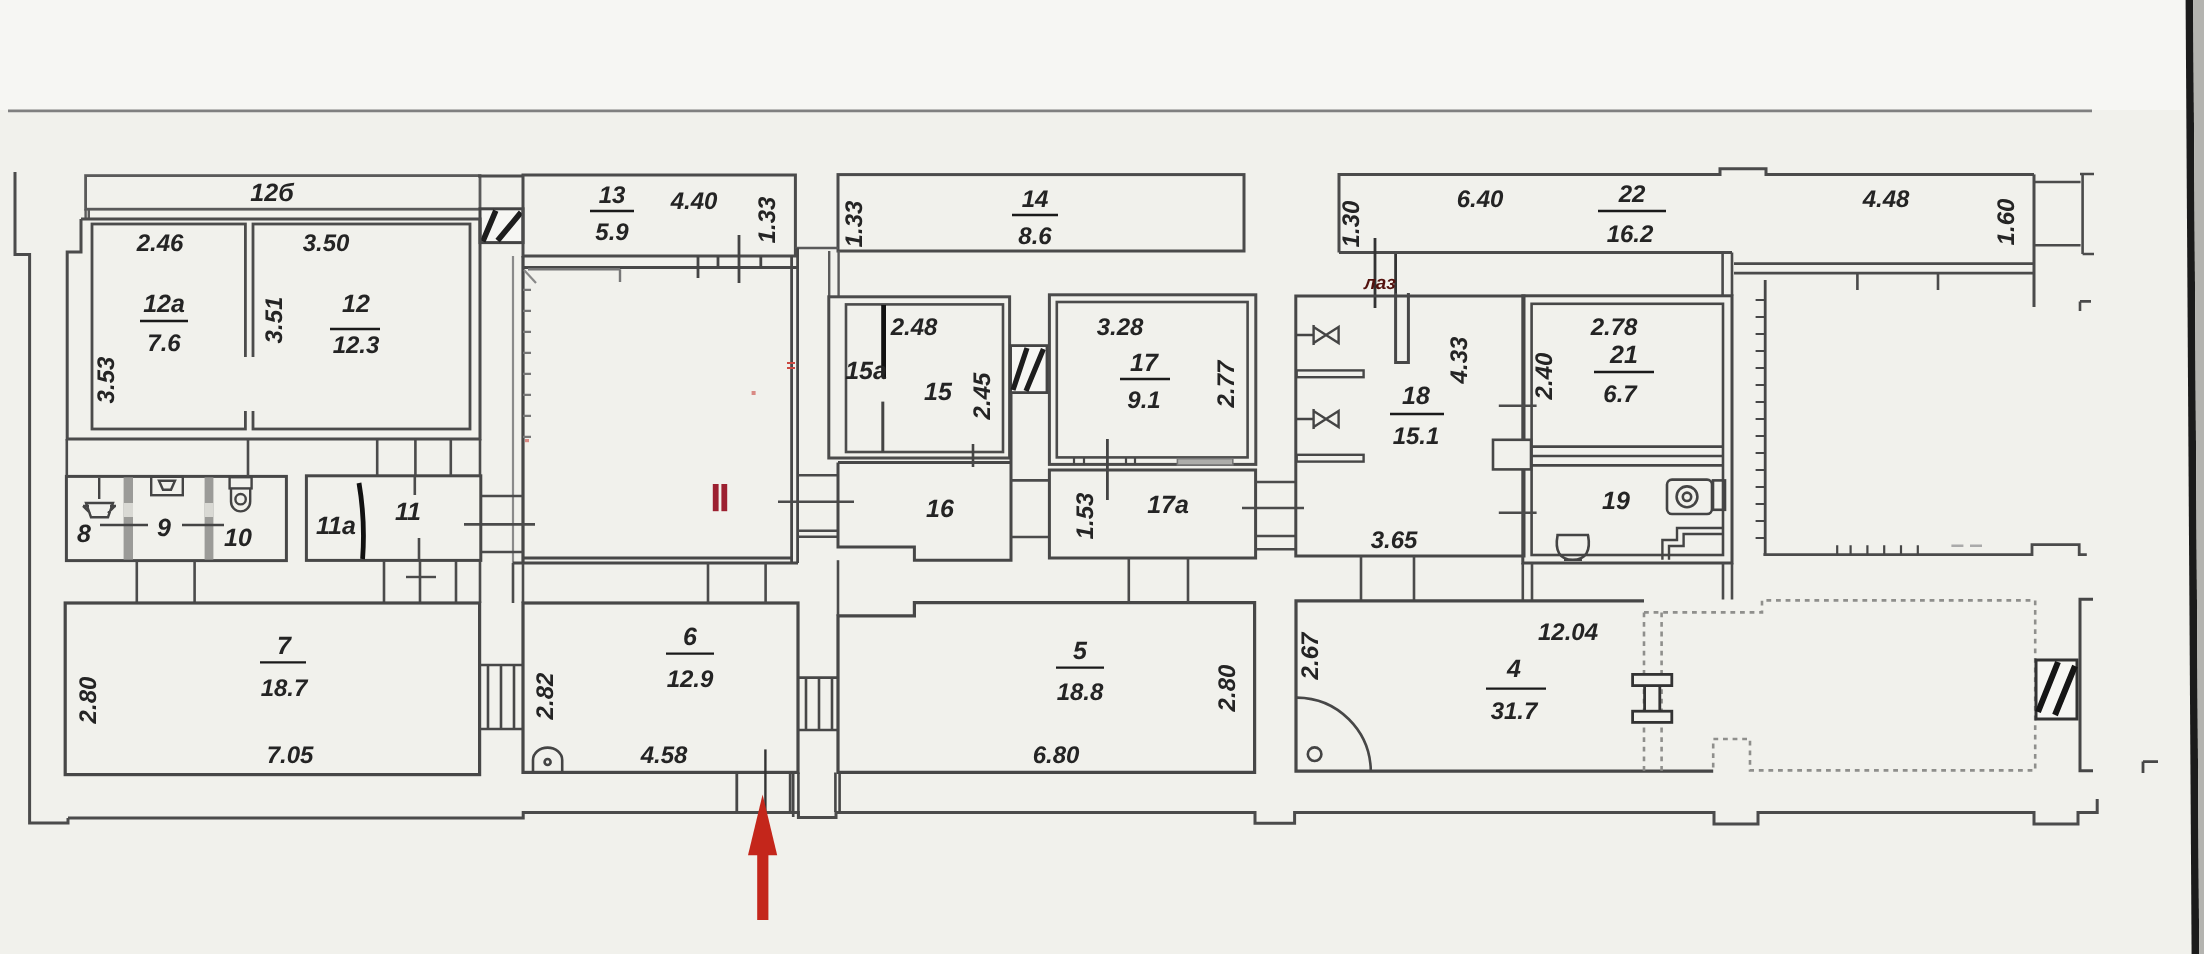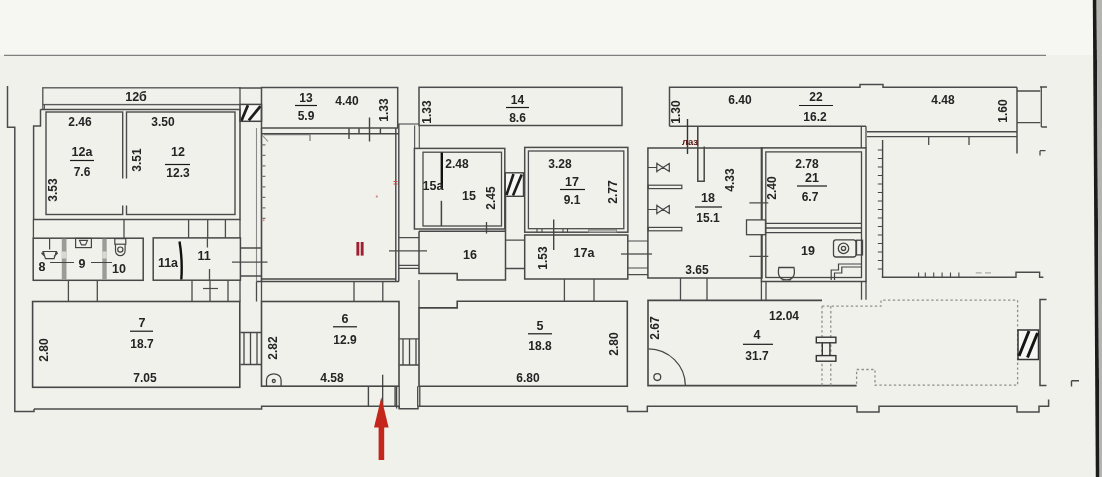--- a/index.html
+++ b/index.html
@@ -1,16 +1,16 @@
 <!DOCTYPE html>
 <html><head>
 <meta charset="utf-8">
 <style>
   html,body{margin:0;padding:0;background:#f1f1ec;}
-  .wrap{position:relative;width:1102px;height:477px;overflow:hidden;background:#f1f1ec;}
+  .wrap{position:relative;width:1102px;height:477px;overflow:hidden;background:#f1f1ec;font-style:italic;}
   svg text{font-family:"Liberation Sans",sans-serif;font-weight:bold;fill:#242424;}
 </style>
 </head>
 <body>
 <div class="wrap">
 <svg width="1102" height="477" viewBox="0 0 1102 477" shape-rendering="geometricPrecision">
 
 <rect x="0" y="0" width="1102" height="477" fill="#f1f1ec"></rect>
 
 <rect x="0" y="0" width="1102" height="55" fill="#f6f6f3"></rect>

